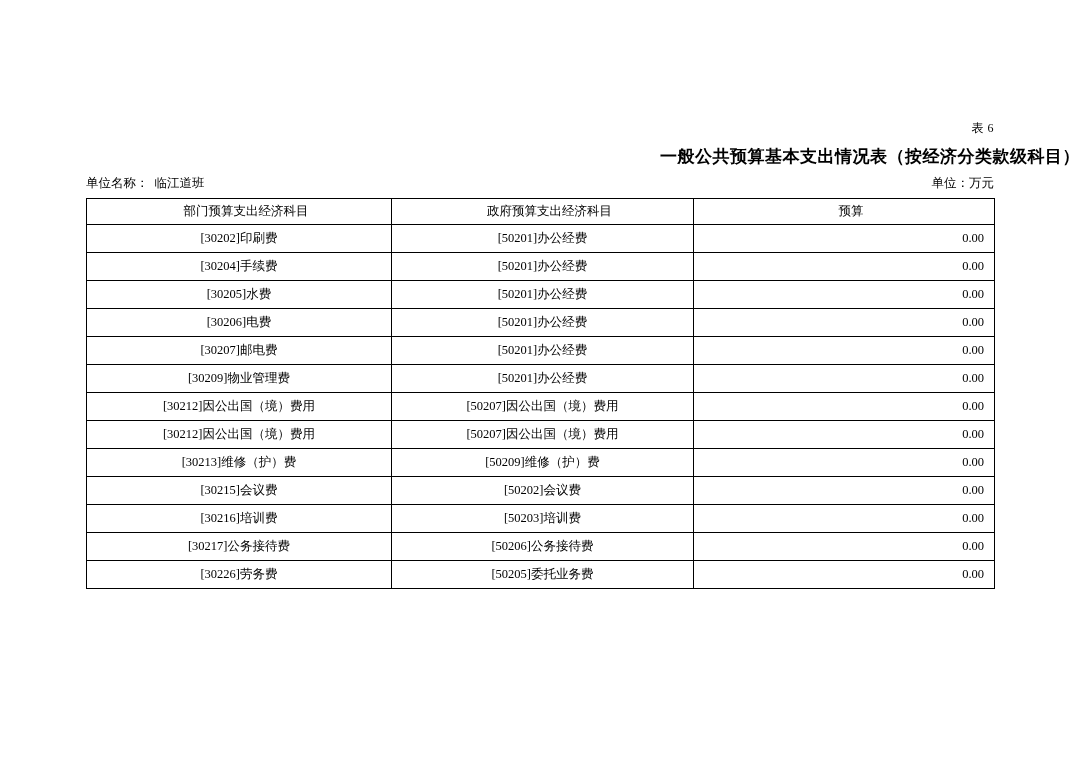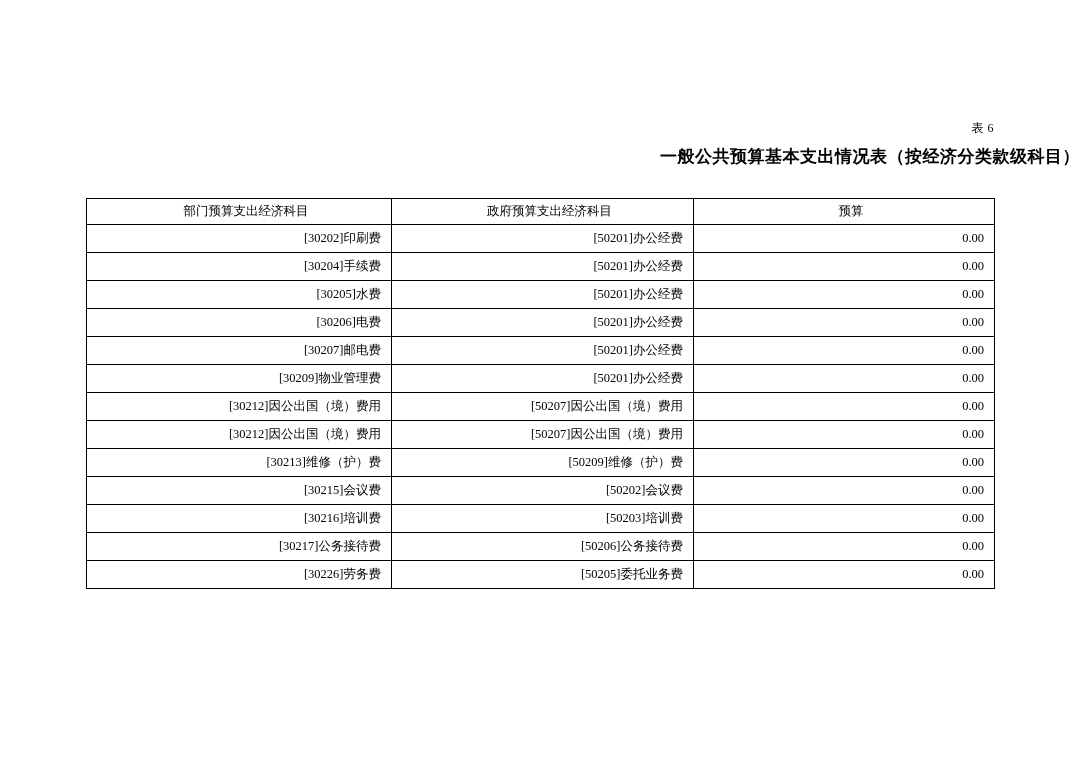--- a/index.html
+++ b/index.html
@@ -81,36 +81,42 @@
   }
   table.budget th {
     text-align: center;
     height: 26px;
     padding-left: 24px;
   }
   col.c1 { width: 305px; }
   col.c2 { width: 302px; }
   col.c3 { width: 301px; }
   td.col-dept, td.col-gov {
-    text-align: right;
+    text-align: center;
   }
   td.col-amt {
     text-align: right;
     padding-right: 14px;
   }
 </style>
 </head>
 <body>
 
 <div class="page">
 
   <div class="sheet-label">表 6</div>
 
   <div class="doc-title">一般公共预算基本支出情况表（按经济分类款级科目）</div>
 
+  <div class="meta-row">
+    <div class="meta-left">
+      <span class="unit-name-label">单位名称：</span><span>临江道班</span>
+    </div>
+    <div class="meta-right">单位：万元</div>
+  </div>
 
   <table class="budget">
     <colgroup>
       <col class="c1">
       <col class="c2">
       <col class="c3">
     </colgroup>
     <thead>
       <tr>
         <th>部门预算支出经济科目</th>

